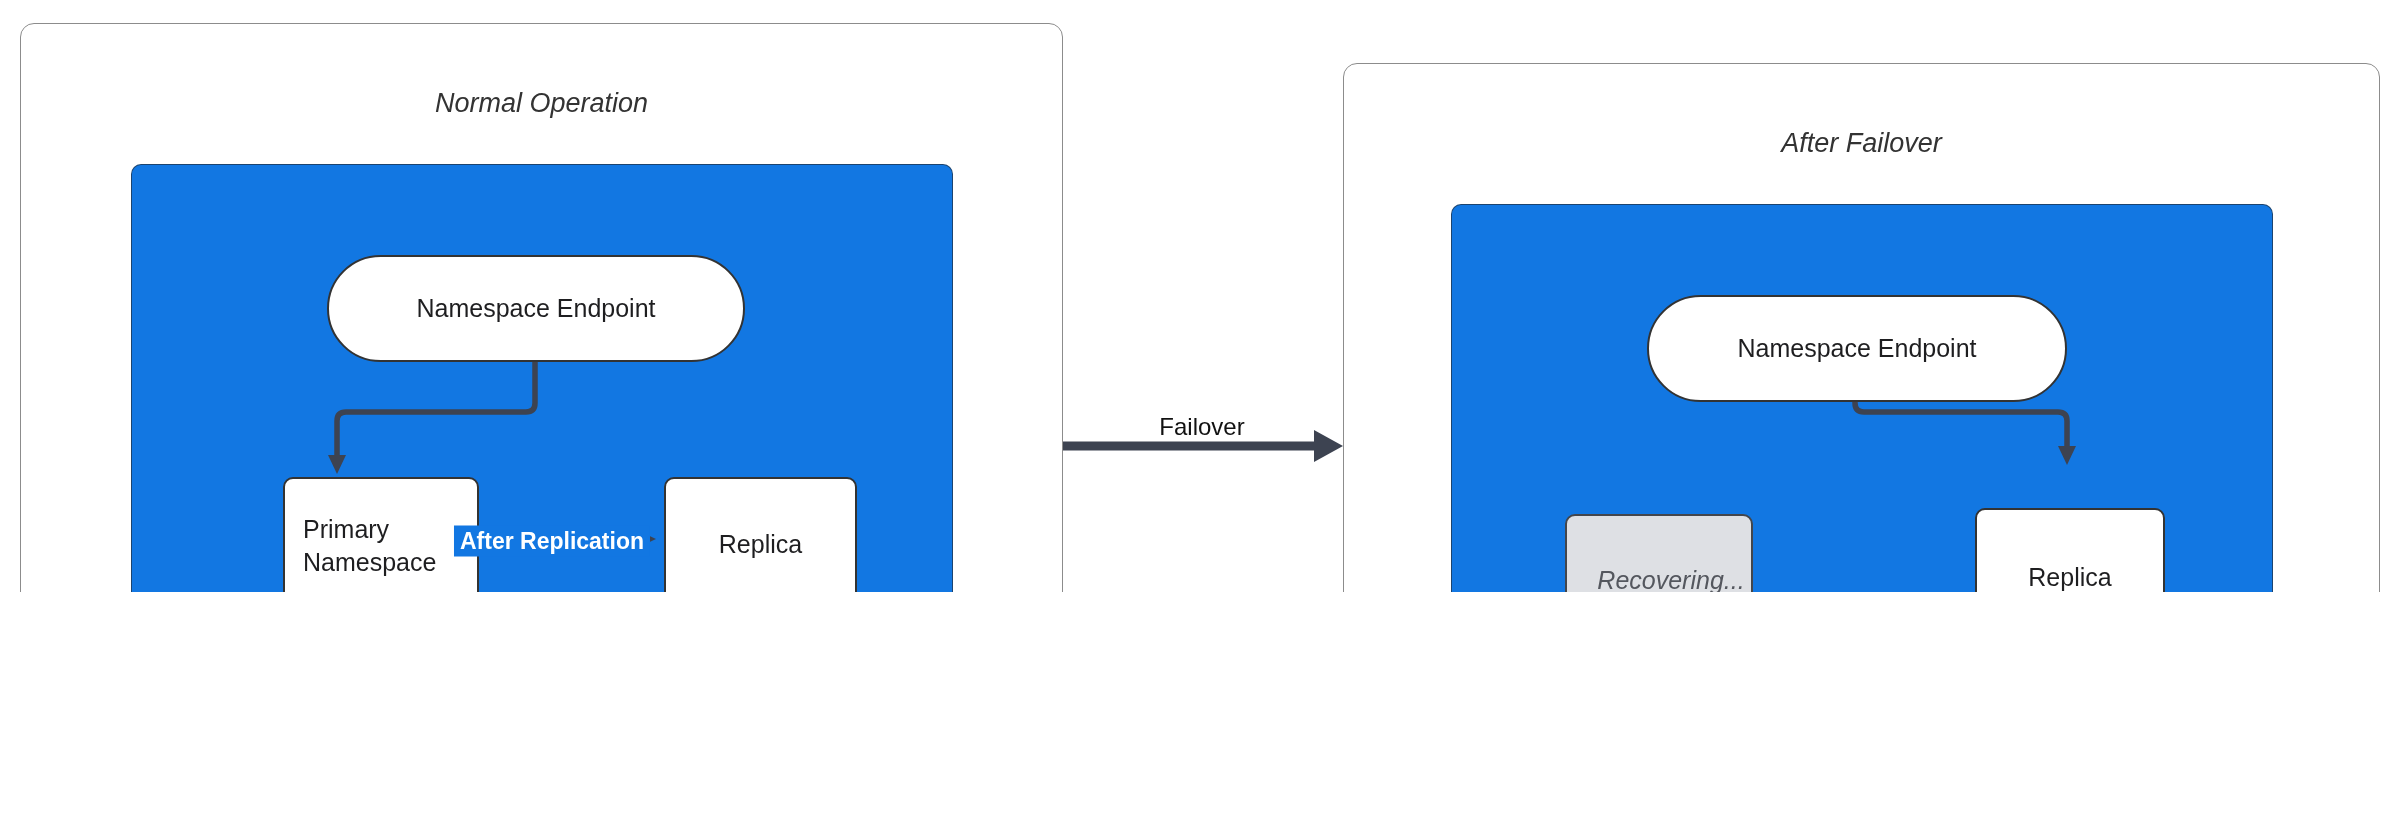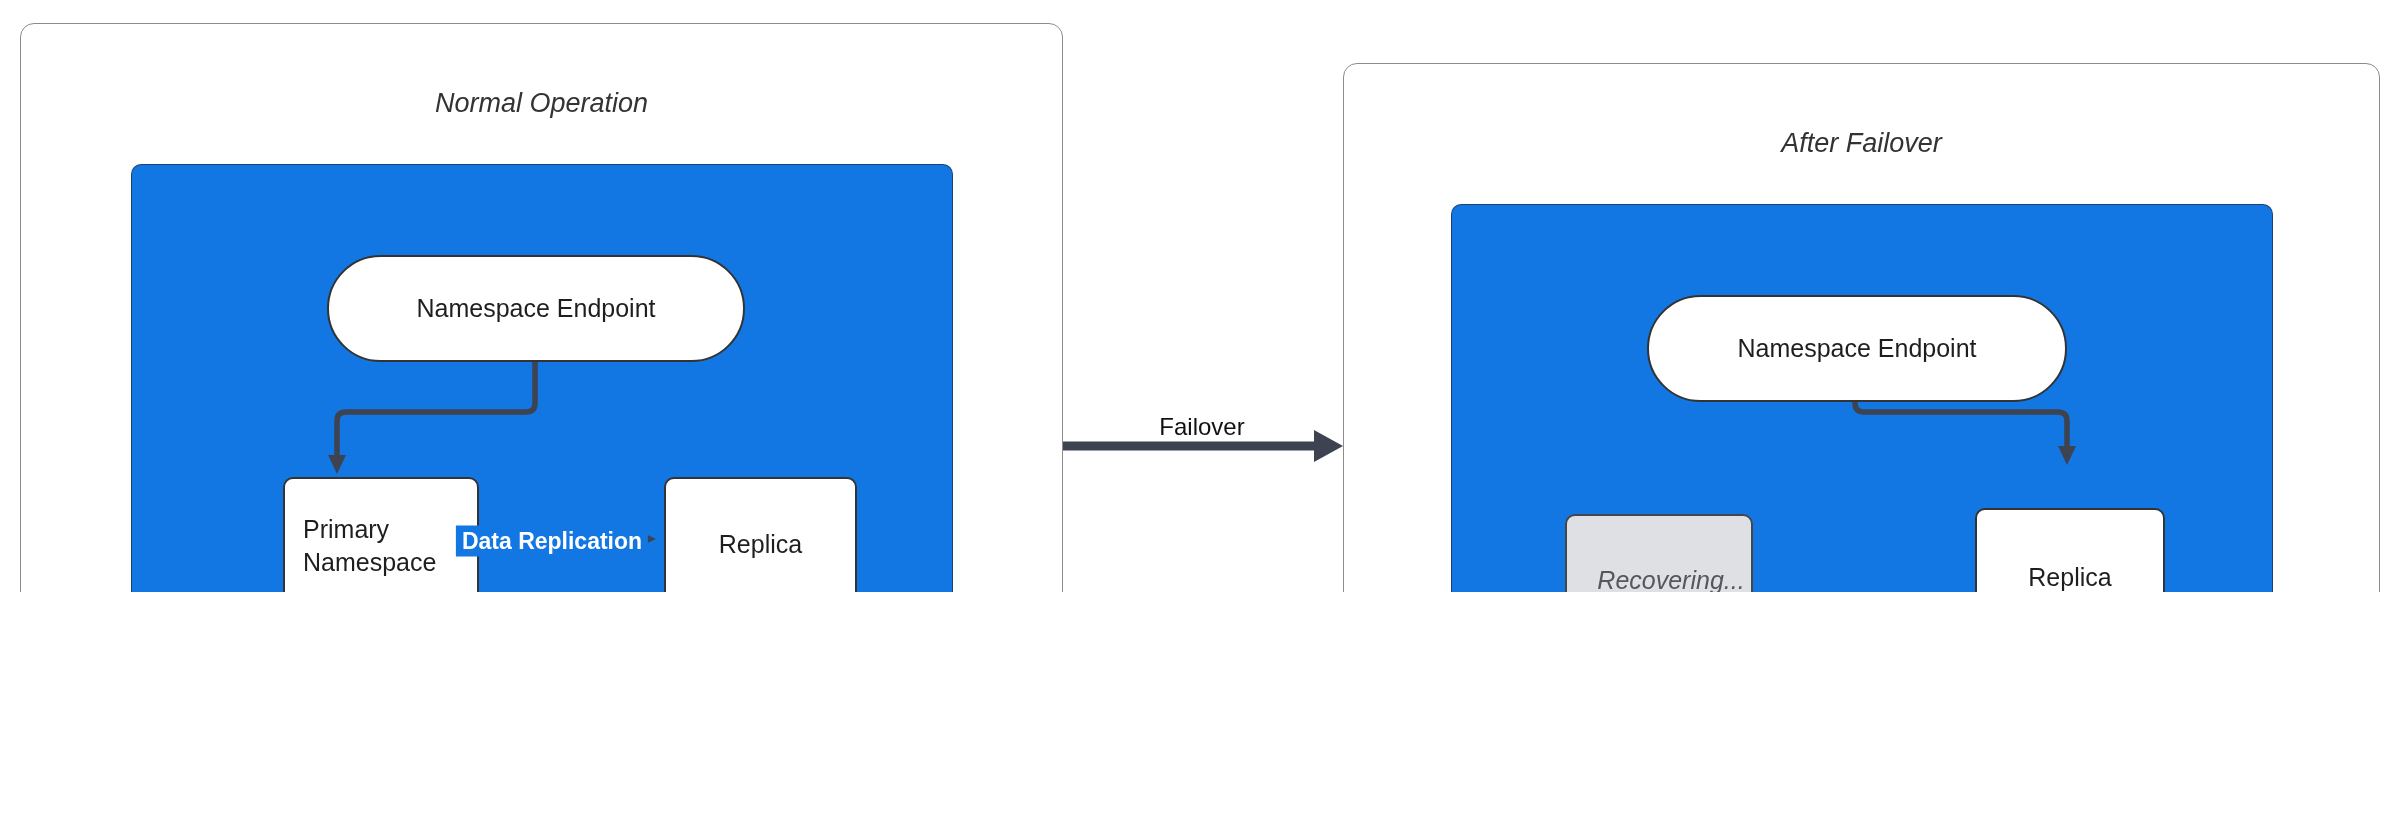--- a/index.html
+++ b/index.html
@@ -100,21 +100,21 @@
       </div>
 
       <div class="node rect" style="left:111px; top:312px; width:196px; height:137px; padding:0 18px;margin-left:40px;">
         <span>Primary Namespace</span>
       </div>
 
       <div class="node rect" style="left:532px; top:312px; width:193px; height:135px;">
         <span>Replica</span>
       </div>
 
-      <div class="edge-label" style="left:420px; top:376px;">Data Replication</div>
+      <div class="edge-label" style="left:420px; top:376px;">After Replication</div>
     </div>
   </section>
 
   <section class="panel" style="left:1343px; top:23px; width:1037px; height:780px;margin-top:40px;">
     <div class="panel-title">After Failover</div>
 
     <div class="cluster" style="left:107px; top:140px;">
 
       <div class="node pill" style="left:195px; top:90px; width:420px; height:107px;">
         <span>Namespace Endpoint</span>

